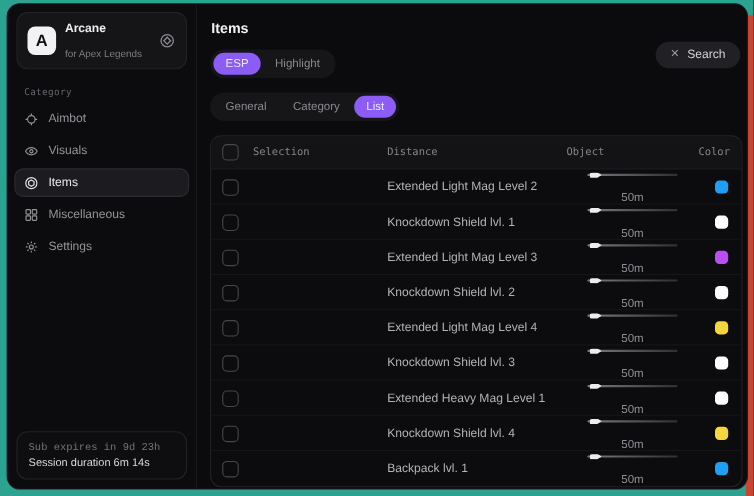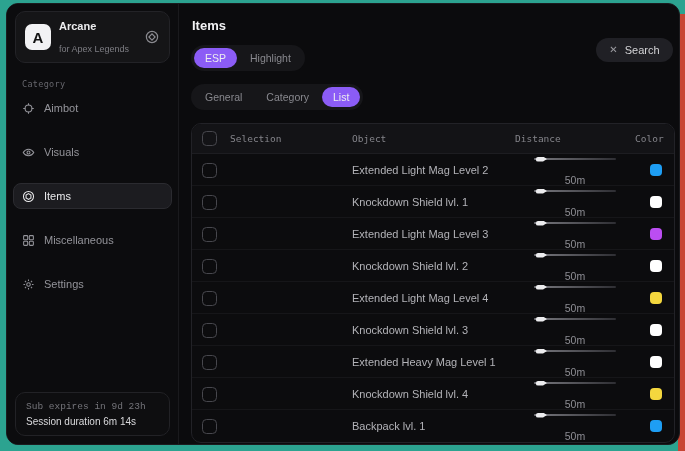--- a/index.html
+++ b/index.html
@@ -48,21 +48,21 @@
   .app-sub  { color: #7d7d83; font-size: 9px; margin-top: 12px; }
   .pin-btn { color: #8a8a90; width: 16px; height: 16px; cursor: pointer; }
   .pin-btn svg { display: block; }
   .section-label {
     margin: 16px 0 6px 15px;
     color: #66666c;
     font-family: "DejaVu Sans Mono", monospace;
     font-size: 8.5px;
     letter-spacing: 0.3px;
   }
-  .nav { display: flex; flex-direction: column; gap: 18px; padding: 0 6px; }
+  .nav { display: flex; flex-direction: column; gap: 3px; padding: 0 6px; }
   .nav-item {
     height: 26px; display: flex; align-items: center; gap: 9px;
     padding: 0 8px; border-radius: 8px;
     color: #94949a; font-size: 11px;
     border: 1px solid transparent;
     cursor: pointer;
   }
   .nav-item.active {
     background: #1c1c20;
     border-color: #2b2b30;
@@ -251,22 +251,22 @@
           <div class="tab active">List</div>
         </div>
     </div>
 
     <div class="table-card">
       <div class="tgrid thead">
         <div>
             <div class="checkbox"></div>
           </div>
         <div>Selection</div>
+        <div>Distance</div>
         <div>Object</div>
-        <div>Distance</div>
         <div>Color</div>
       </div>
       <div id="tbody">
           <div class="tgrid trow">
             <div>
               <div class="checkbox"></div>
             </div>
             <div></div>
             <div class="obj-cell">Extended Light Mag Level 2</div>
             <div class="dist-cell">

